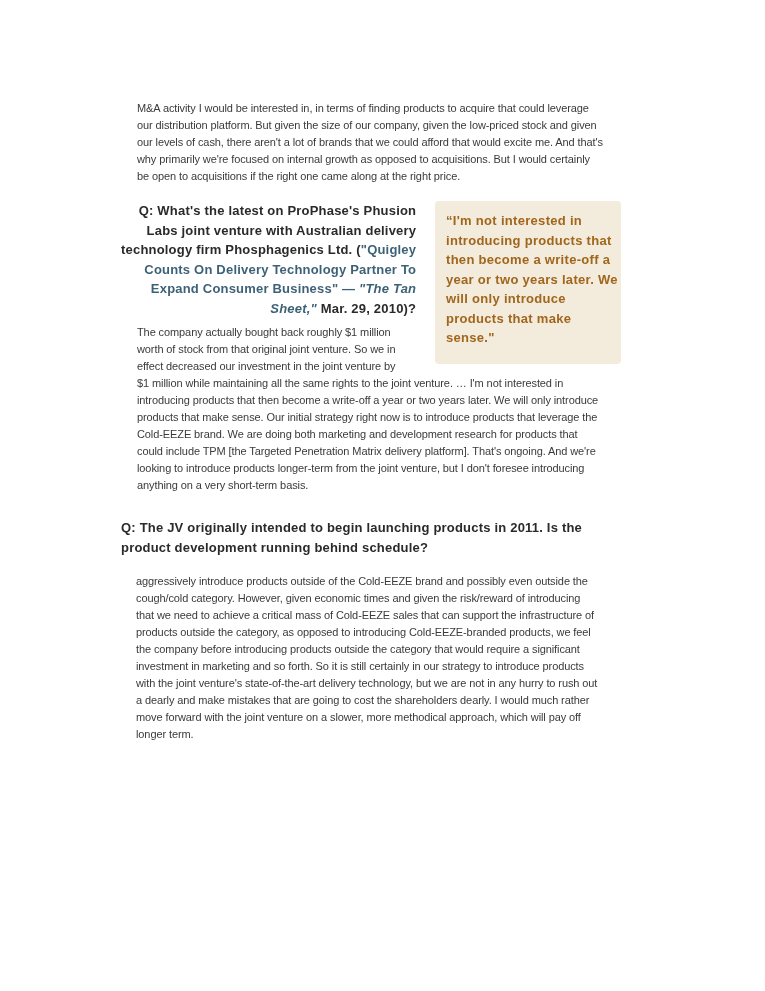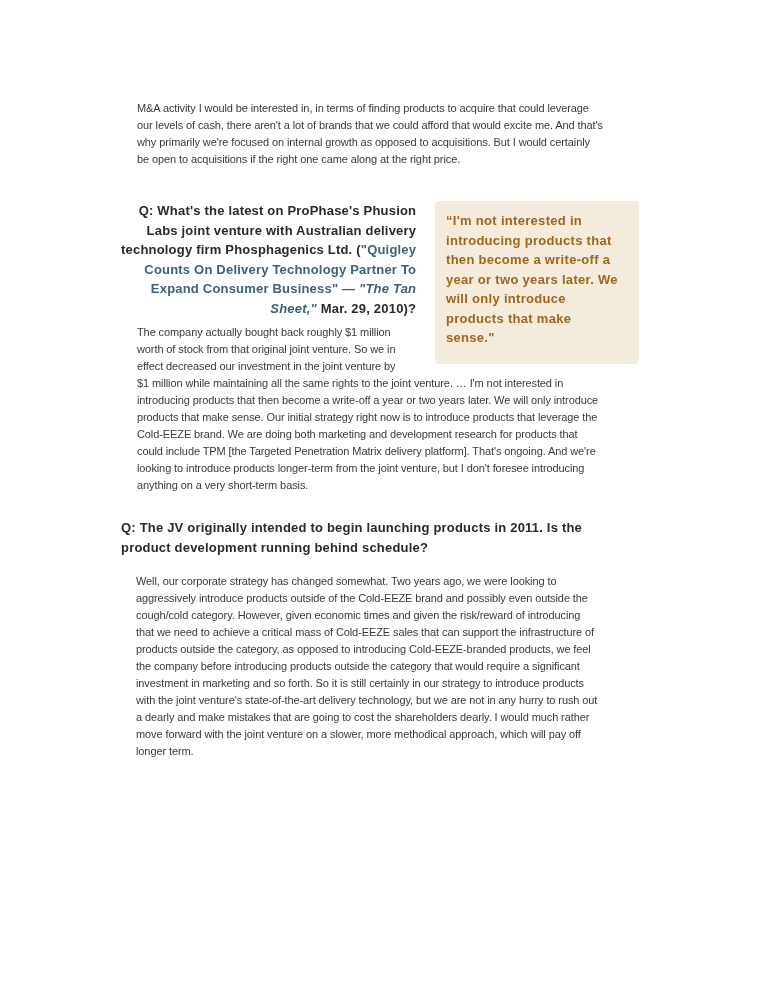--- a/index.html
+++ b/index.html
@@ -1,28 +1,29 @@
 <!DOCTYPE html>
 <html><head>
 <meta charset="utf-8">
 <style>
   html, body { margin:0; padding:0; background:#ffffff; }
   body { width:765px; height:991px; position:relative; overflow:hidden; font-family:"Liberation Sans", sans-serif; }
   .para { position:absolute; color:#3a3a3a; font-size:11px; line-height:17px; letter-spacing:-0.1px; }
   .q { position:absolute; color:#2a2a2a; font-weight:bold; font-size:13px; line-height:19.5px; letter-spacing:0.2px; }
   .link { color:#3d6277; }
-  .callout { position:absolute; left:435px; top:201px; width:204px; height:163px; background:#f3ebdc; border-radius:4px; }
+  .callout { position:absolute; left:435px; top:201px; width:186px; height:163px; background:#f3ebdc; border-radius:4px; }
   .callout-text { position:absolute; left:11px; top:10px; width:185px; color:#a0661c; font-weight:bold; font-size:13px; line-height:19.5px; letter-spacing:0.3px; }
   .line { display:block; white-space:nowrap; }
 </style>
 </head>
 <body>
 
 <div class="para" style="left:137px; top:100px;">
   <span class="line">M&amp;A activity I would be interested in, in terms of finding products to acquire that could leverage</span>
+  <span class="line">our distribution platform. But given the size of our company, given the low-priced stock and given</span>
   <span class="line">our levels of cash, there aren't a lot of brands that we could afford that would excite me. And that's</span>
   <span class="line">why primarily we're focused on internal growth as opposed to acquisitions. But I would certainly</span>
   <span class="line">be open to acquisitions if the right one came along at the right price.</span>
 </div>
 
 <div class="q" style="left:121px; top:201px;text-align:right;">
   <span class="line">Q: What's the latest on ProPhase's Phusion</span>
   <span class="line">Labs joint venture with Australian delivery</span>
   <span class="line">
     <span>technology firm Phosphagenics Ltd. (</span><a class="link">"Quigley</a>
@@ -60,21 +61,20 @@
   <span class="line">looking to introduce products longer-term from the joint venture, but I don't foresee introducing</span>
   <span class="line">anything on a very short-term basis.</span>
 </div>
 
 <div class="q" style="left:121px; top:518px;">
   <span class="line">Q: The JV originally intended to begin launching products in 2011. Is the</span>
   <span class="line">product development running behind schedule?</span>
 </div>
 
 <div class="para" style="left:136px; top:573px;">
-  <span class="line">Well, our corporate strategy has changed somewhat. Two years ago, we were looking to</span>
   <span class="line">aggressively introduce products outside of the Cold-EEZE brand and possibly even outside the</span>
   <span class="line">cough/cold category. However, given economic times and given the risk/reward of introducing</span>
   <span class="line">that we need to achieve a critical mass of Cold-EEZE sales that can support the infrastructure of</span>
   <span class="line">products outside the category, as opposed to introducing Cold-EEZE-branded products, we feel</span>
   <span class="line">the company before introducing products outside the category that would require a significant</span>
   <span class="line">investment in marketing and so forth. So it is still certainly in our strategy to introduce products</span>
   <span class="line">with the joint venture's state-of-the-art delivery technology, but we are not in any hurry to rush out</span>
   <span class="line">a dearly and make mistakes that are going to cost the shareholders dearly. I would much rather</span>
   <span class="line">move forward with the joint venture on a slower, more methodical approach, which will pay off</span>
   <span class="line">longer term.</span>

